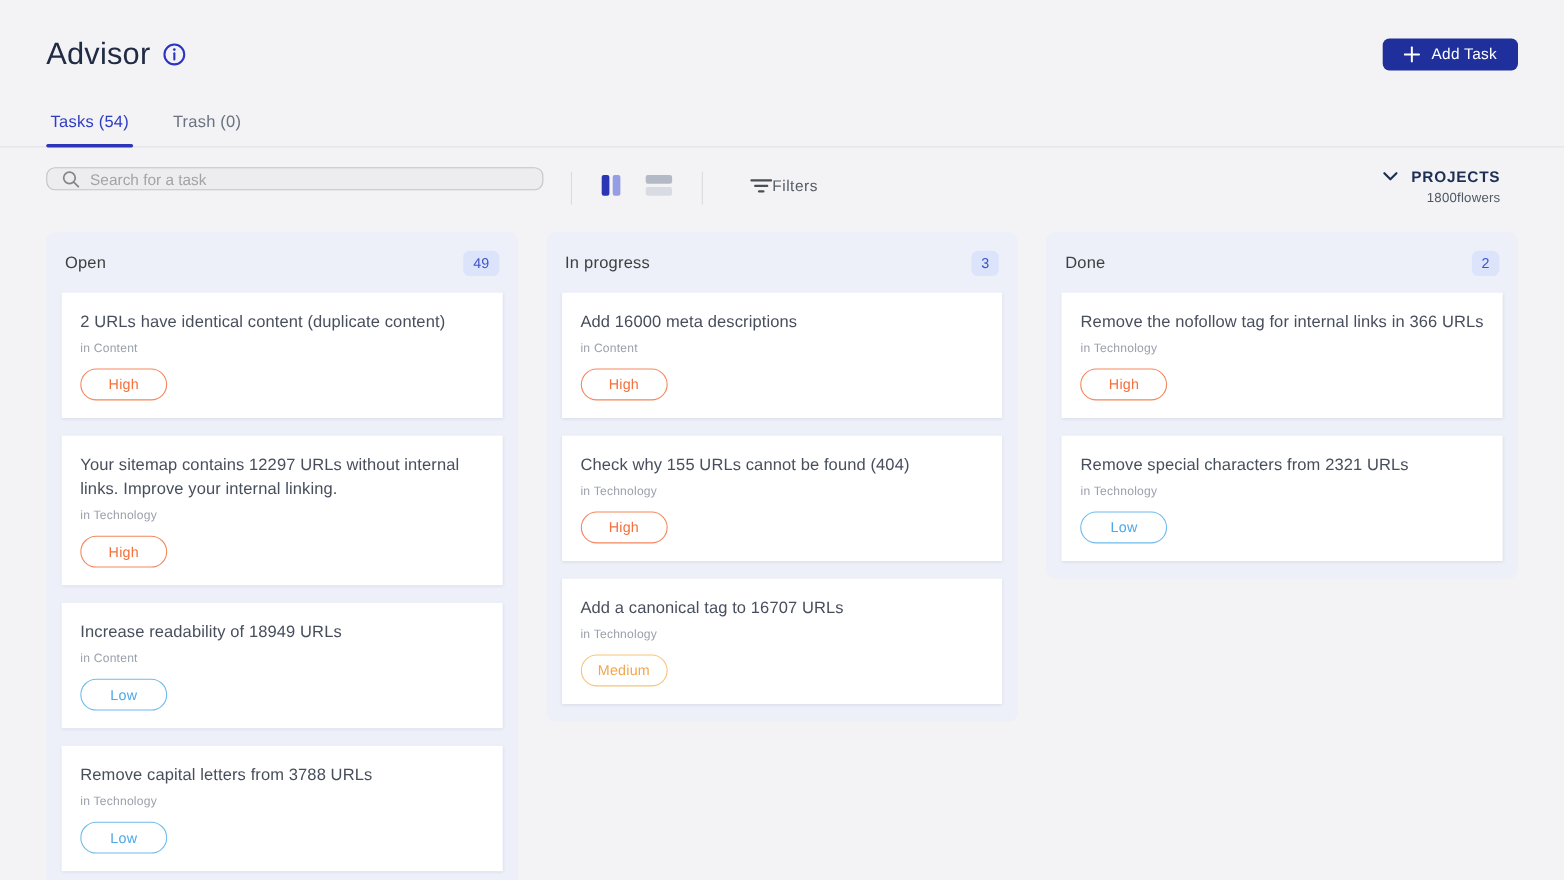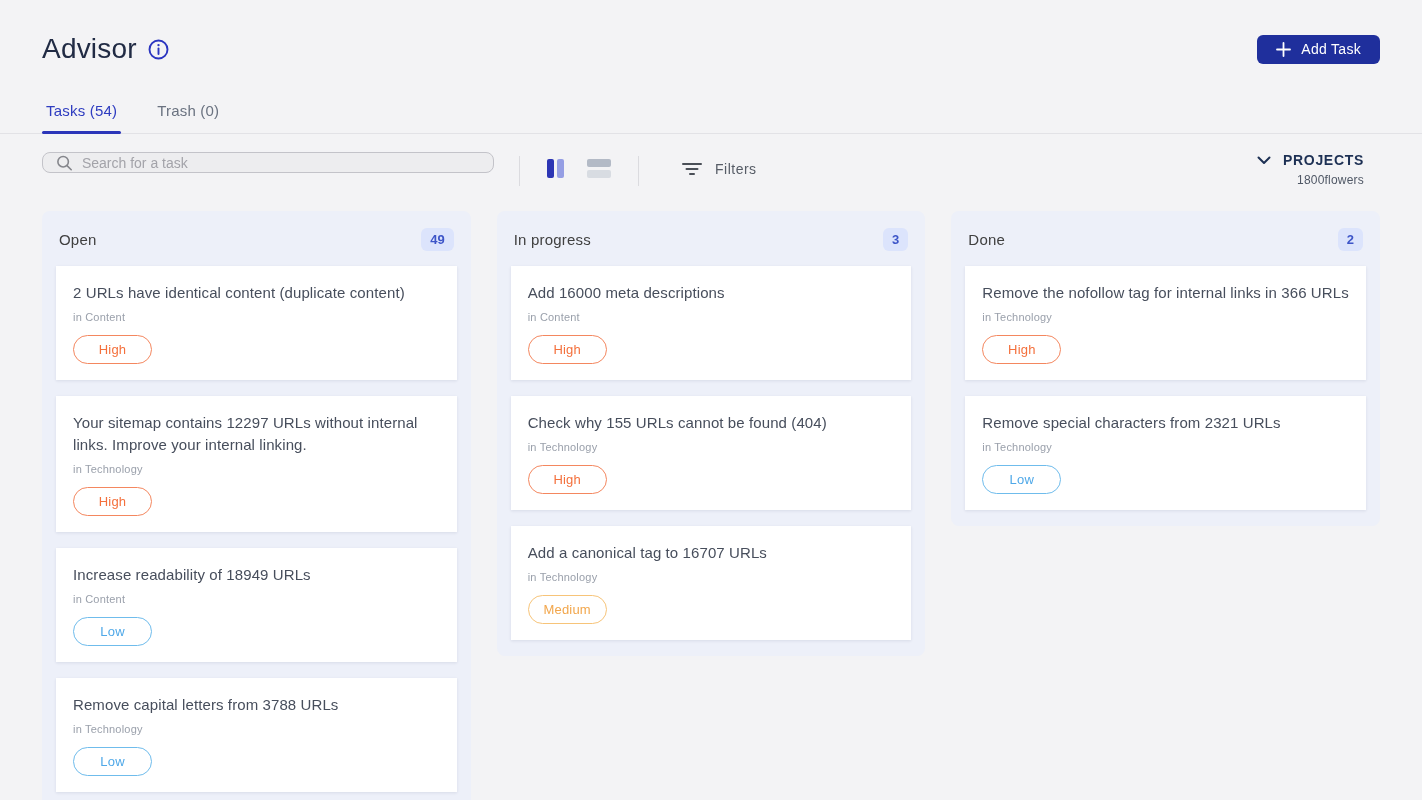--- a/index.html
+++ b/index.html
@@ -36,33 +36,33 @@
   .view-group { display:flex; align-items:center; gap:19px; margin-top:5px; }
   .icon-btn { background:none; border:none; padding:2px; display:flex; cursor:pointer; }
   .kanban-icon { display:flex; gap:3px; }
   .kanban-icon i { width:7px; height:19px; border-radius:2px; display:block; }
   .kanban-icon i:first-child { background:#2c35b4; }
   .kanban-icon i:last-child  { background:#959ee4; }
   .list-icon { display:flex; flex-direction:column; gap:3px; }
   .list-icon i { width:24px; height:8px; border-radius:2px; display:block; }
   .list-icon i:first-child { background:#b3bac6; }
   .list-icon i:last-child  { background:#d8dce2; }
-  .filters-btn { display:flex; align-items:center; gap:13px; background:none; border:none; cursor:pointer;
+  .filters-btn { display:flex; align-items:center; gap:0; background:none; border:none; cursor:pointer;
     font-size:14px; color:#565c66; letter-spacing:.5px; margin:9px 0 0 18px; font-family:inherit; }
   .projects { margin-left:auto; margin-right:16px; text-align:right; cursor:pointer; }
   .projects-row { display:flex; align-items:center; gap:12px; justify-content:flex-end;
     font-size:14px; font-weight:700; color:#1d3054; letter-spacing:.7px; }
   .project-name { font-size:12px; color:#4f5765; margin-top:5px; letter-spacing:.2px; }
   
   .board { display:flex; gap:26px; padding:24px 42px 0; align-items:flex-start; }
   .column { flex:1; background:var(--colbg,#EDF0F9); border-radius:8px; padding:0 14px 16px; }
   .column-header { display:flex; align-items:center; justify-content:space-between; padding:17px 3px 15px; }
   .column-title { font-size:15px; color:#404040; letter-spacing:.2px; }
   .column-count { background:var(--badgebg,#DCE4FC); color:var(--badgetext,#3D55C8);
-    font-size:13px; padding:4px 9px; border-radius:6px; font-weight:700; }
+    font-size:13px; padding:4px 9px; border-radius:6px; font-weight:400; }
   .card-list { display:flex; flex-direction:column; gap:16px; }
   .card { background:#fff; border-radius:0; padding:16px 17px; box-shadow:0 1px 3px rgba(25,39,80,.10); cursor:pointer; }
   .card-title { font-size:15px; color:#474e5c; line-height:22px; letter-spacing:.1px; }
   .card-category { font-size:11px; color:#9aa0ab; margin-top:7px; letter-spacing:.2px; }
   .pill { display:inline-block; margin-top:12px; width:79px; text-align:center; padding:6px 0;
     border-radius:16px; font-size:13px; border:1px solid; letter-spacing:.2px; }
   .pill-high   { color:var(--high,#F4703C);   border-color:#F4875F; }
   .pill-medium { color:var(--medium,#F2A64B); border-color:#F7C479; }
   .pill-low    { color:var(--low,#4FA8E8);    border-color:#6FBCEC; }
 </style>

